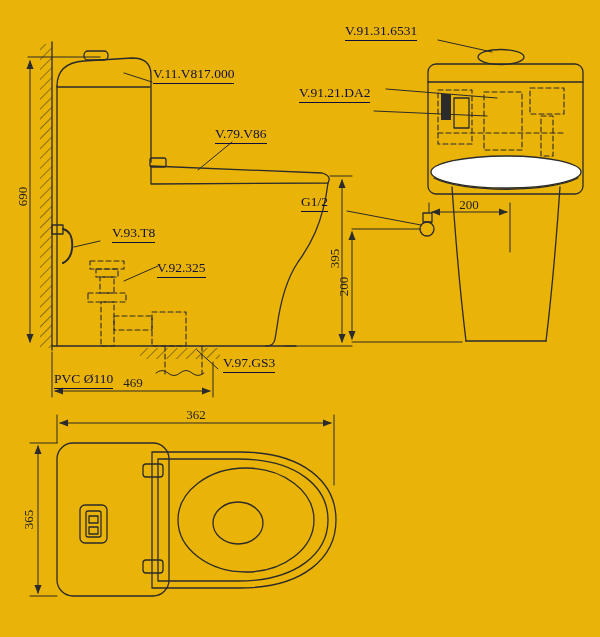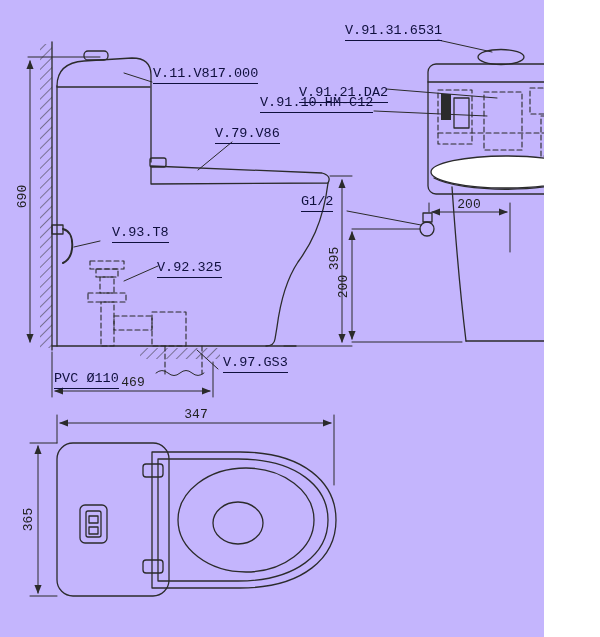--- a/index.html
+++ b/index.html
@@ -1,17 +1,17 @@
 <!DOCTYPE html>
 <html><head>
 <meta charset="utf-8">
 <style>
   html,body{margin:0;padding:0;background:#ffffff;}
-  .canvas{position:relative;width:544px;height:637px;background:#c4b5fd;
-          font-family:Liberation Mono, monospace;overflow:hidden;}
+  .canvas{position:relative;width:600px;height:637px;background:#eab308;
+          font-family:Liberation Serif, serif;overflow:hidden;}
   .canvas svg{position:absolute;left:0;top:0;}
   .ln{fill:none;stroke:#2b2b2b;stroke-width:1.3;stroke-linecap:round;stroke-linejoin:round;}
   .dash{stroke-dasharray:5 3;stroke-width:1.1;}
   .dim{stroke-width:1;}
   .solid{fill:#2b2b2b;stroke:none;}
   .lnw{fill:#ffffff;stroke:#2b2b2b;stroke-width:1.3;}
   .lbl{position:absolute;font-size:13.5px;color:#0f0f3d;border-bottom:1.4px solid #0f0f3d;
        line-height:1.1;padding-bottom:1px;white-space:nowrap;cursor:pointer;}
   .dimtxt{position:absolute;font-size:13px;color:#222;width:44px;text-align:center;line-height:1;}
   .rot{transform:rotate(-90deg);}
@@ -140,29 +140,28 @@
       <line class="ln dim" x1="100" y1="241" x2="74" y2="247"></line>
       <line class="ln dim" x1="158" y1="266" x2="124" y2="281"></line>
       <line class="ln dim" x1="218" y1="369" x2="197" y2="350"></line>
       <line class="ln dim" x1="347" y1="211" x2="421" y2="225"></line>
     </g>
   </svg>
 
   <div class="lbl" style="left:345px;top:24px">V.91.31.6531</div>
   <div class="lbl" style="left:153px;top:67px">V.11.V817.000</div>
   <div class="lbl" style="left:299px;top:86px">V.91.21.DA2</div>
-  <div class="lbl" style="left:260px;top:96px">V.91.10.HM-C12</div>
   <div class="lbl" style="left:215px;top:127px">V.79.V86</div>
   <div class="lbl" style="left:301px;top:195px">G1/2</div>
   <div class="lbl" style="left:112px;top:226px">V.93.T8</div>
   <div class="lbl" style="left:157px;top:261px">V.92.325</div>
   <div class="lbl" style="left:54px;top:372px">PVC Ø110</div>
   <div class="lbl" style="left:223px;top:356px">V.97.GS3</div>
 
   <div class="dimtxt rot" style="left:0px;top:190px">690</div>
   <div class="dimtxt rot" style="left:312px;top:252px">395</div>
   <div class="dimtxt" style="left:111px;top:376px">469</div>
   <div class="dimtxt" style="left:447px;top:198px">200</div>
   <div class="dimtxt rot" style="left:321px;top:280px">200</div>
-  <div class="dimtxt" style="left:174px;top:408px">347</div>
+  <div class="dimtxt" style="left:174px;top:408px">362</div>
   <div class="dimtxt rot" style="left:6px;top:513px">365</div>
 
 </div>
 
 </body></html>

